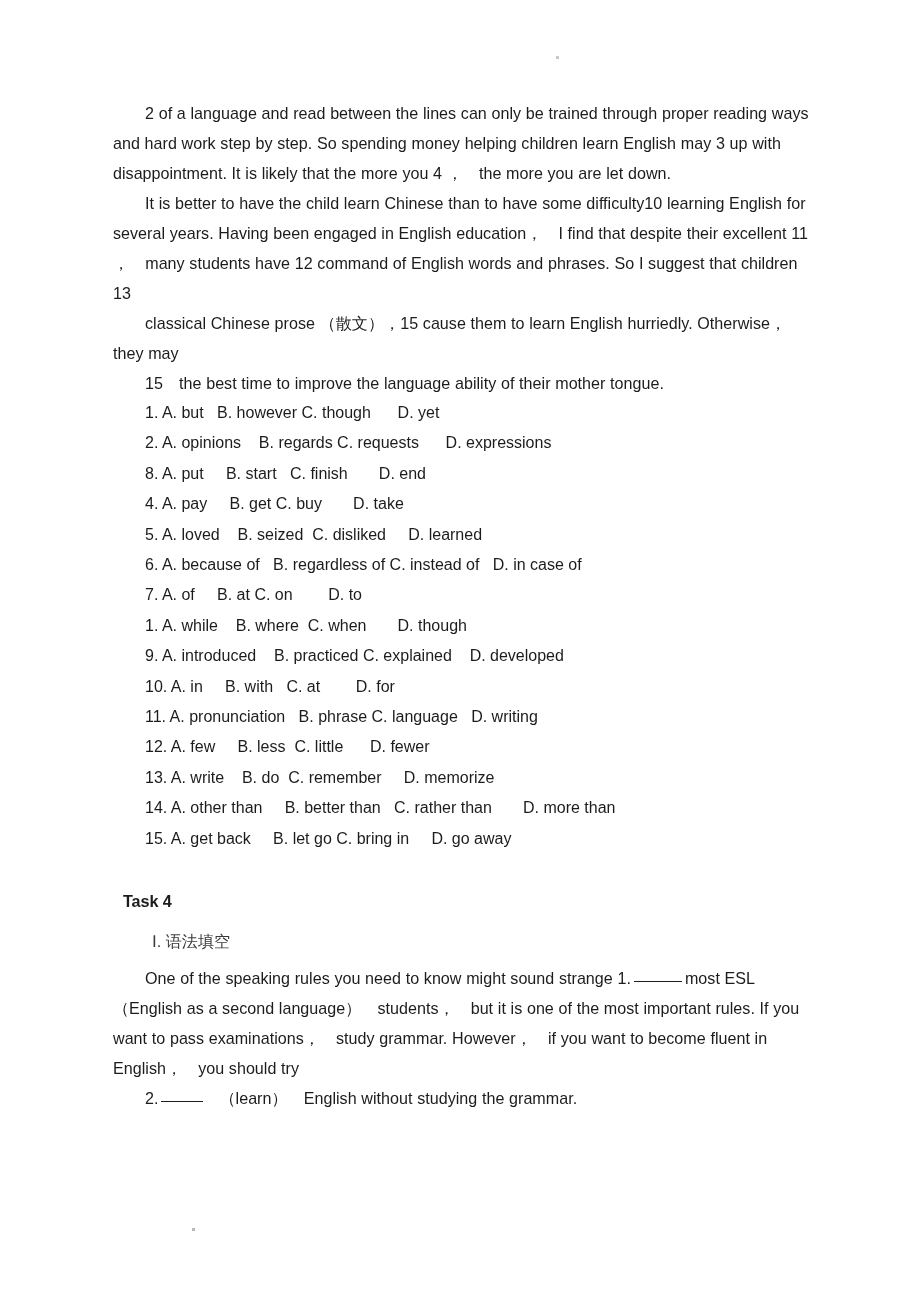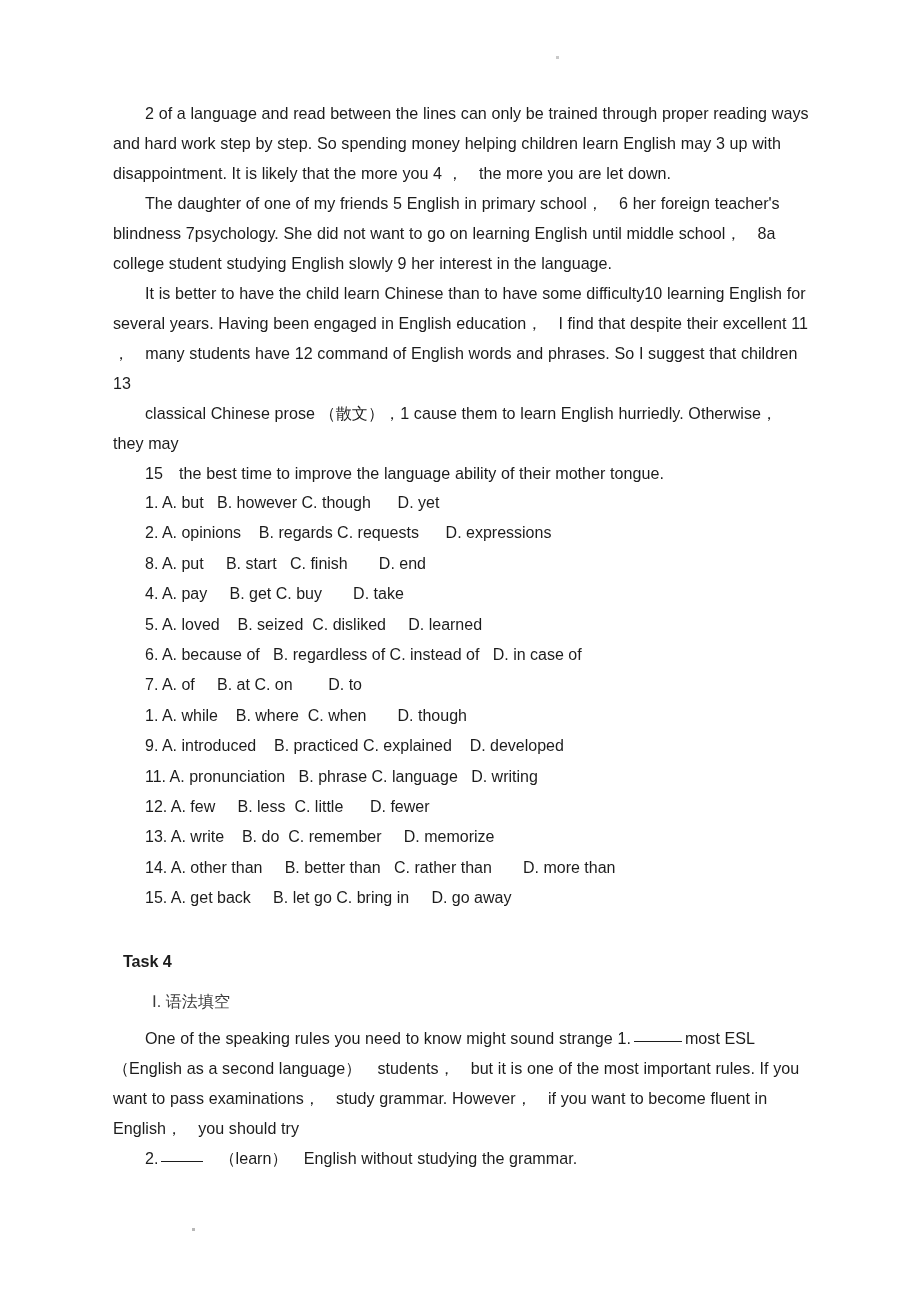--- a/index.html
+++ b/index.html
@@ -118,38 +118,38 @@
 
 <div class="page">
 
   <span class="speckle speckle-top"></span>
   <span class="speckle speckle-bottom"></span>
 
   <div class="content">
 
     <p class="para indent">2 of a language and read between the lines can only be trained through proper reading ways and hard work step by step. So spending money helping children learn English may 3 up with disappointment. It is likely that the more you 4 ，　the more you are let down.</p>
 
-    <p class="para indent">The daughter of one of my friends 5 English in primary school，　6 her foreign teacher's blindness 7psychology. She did not want to go on learning English until middle school，　8a college student studying English slowly 9 her interest in the language.</p>
 
     <p class="para indent">It is better to have the child learn Chinese than to have some difficulty10 learning English for several years. Having been engaged in English education，　I find that despite their excellent 11 ，　many students have 12 command of English words and phrases. So I suggest that children 13</p>
 
-    <p class="para indent">classical Chinese prose （散文），1 cause them to learn English hurriedly. Otherwise，　they may</p>
+    <p class="para indent">classical Chinese prose （散文），15 cause them to learn English hurriedly. Otherwise，　they may</p>
 
     <p class="para indent">15　the best time to improve the language ability of their mother tongue.</p>
 
     <ul class="opt-list">
       <li class="opt">1. A. but   B. however C. though      D. yet</li>
       <li class="opt">2. A. opinions    B. regards C. requests      D. expressions</li>
       <li class="opt">8. A. put     B. start   C. finish       D. end</li>
       <li class="opt">4. A. pay     B. get C. buy       D. take</li>
       <li class="opt">5. A. loved    B. seized  C. disliked     D. learned</li>
       <li class="opt">6. A. because of   B. regardless of C. instead of   D. in case of</li>
       <li class="opt">7. A. of     B. at C. on        D. to</li>
       <li class="opt">1. A. while    B. where  C. when       D. though</li>
       <li class="opt">9. A. introduced    B. practiced C. explained    D. developed</li>
+      <li class="opt">10. A. in     B. with   C. at        D. for</li>
       <li class="opt">11. A. pronunciation   B. phrase C. language   D. writing</li>
       <li class="opt">12. A. few     B. less  C. little      D. fewer</li>
       <li class="opt">13. A. write    B. do  C. remember     D. memorize</li>
       <li class="opt">14. A. other than     B. better than   C. rather than       D. more than</li>
       <li class="opt">15. A. get back     B. let go C. bring in     D. go away</li>
     </ul>
 
     <div class="spacer-lg"></div>
 
     <p class="task-heading">Task 4</p>

